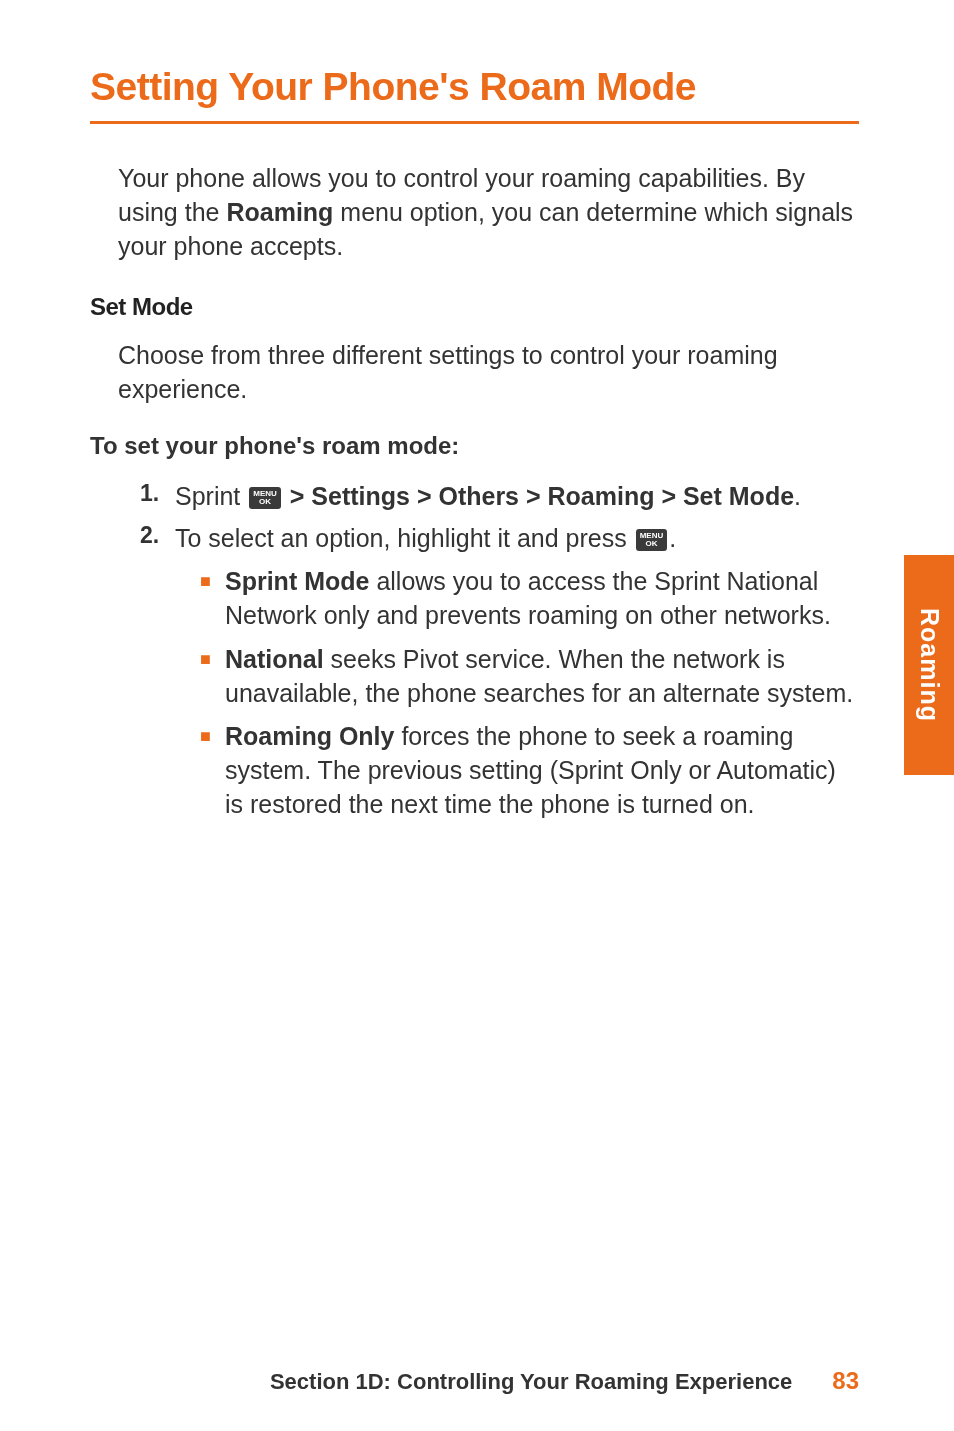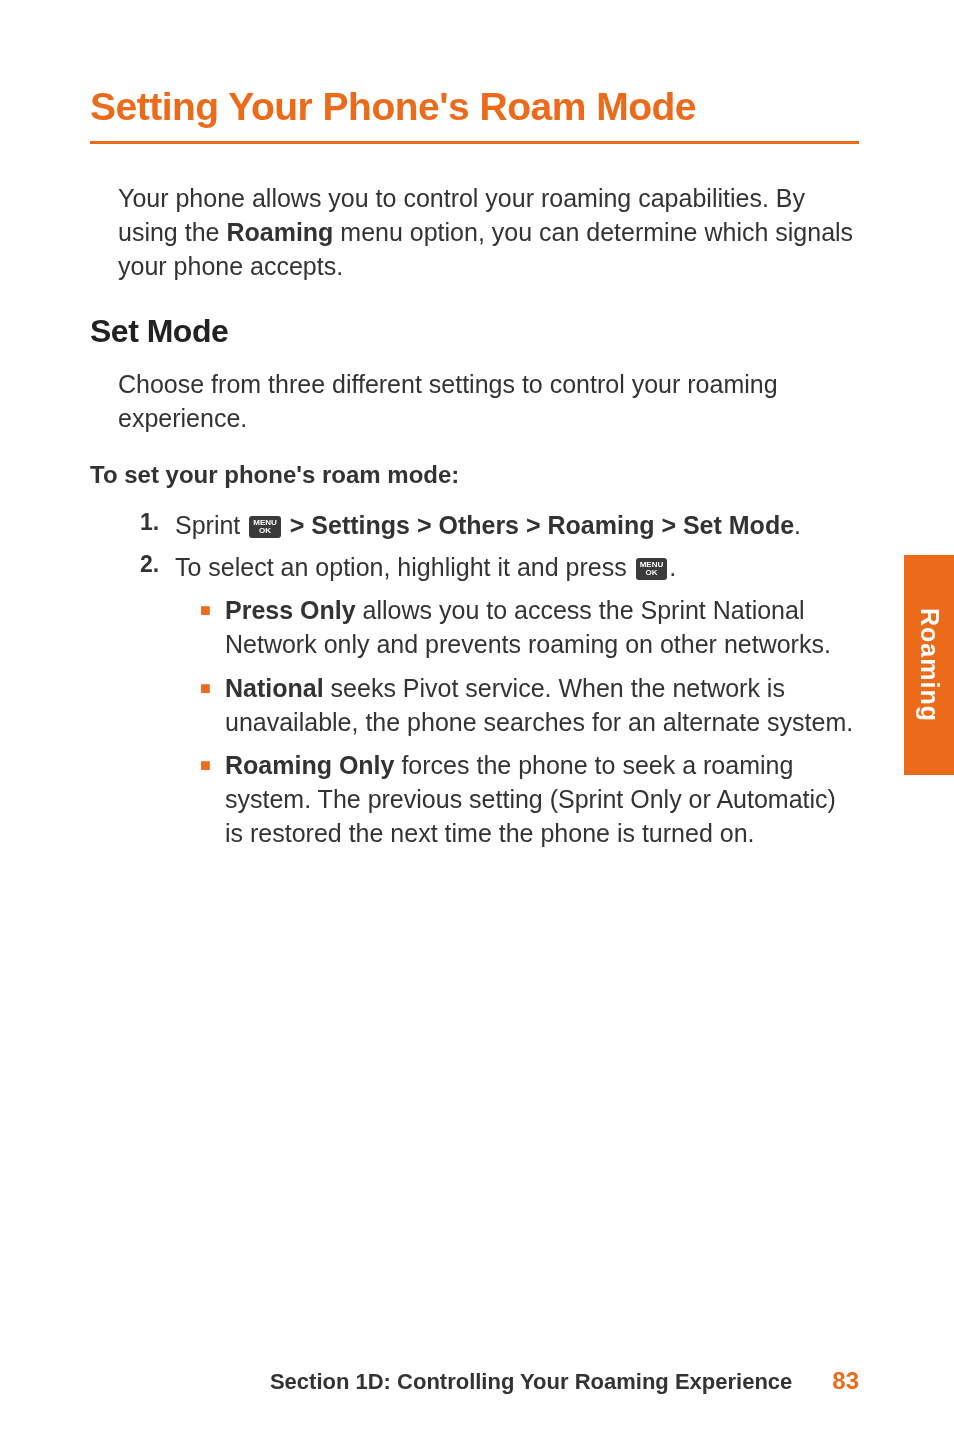--- a/index.html
+++ b/index.html
@@ -8,21 +8,21 @@
       box-sizing: border-box;
     }
     body {
       width: 954px;
       height: 1431px;
       background: #ffffff;
       font-family: Arial, Helvetica, sans-serif;
       position: relative;
     }
     .page-content {
-      padding: 85px 95px 0 90px;
+      padding: 65px 95px 0 90px;
     }
     .main-heading {
       color: #ec6b1a;
       font-size: 39px;
       font-weight: bold;
       margin-bottom: 12px;
       letter-spacing: -0.5px;
     }
     .heading-underline {
       border: none;
@@ -32,21 +32,21 @@
     .intro-text {
       font-size: 25px;
       color: #333;
       line-height: 1.35;
       margin: 0 2px 30px 28px;
     }
     .bold {
       font-weight: bold;
     }
     .sub-heading {
-      font-size: 32px;
+      font-size: 24px;
       font-weight: bold;
       color: #222;
       margin: 0 0 18px 0;
       letter-spacing: -0.5px;
     }
     .body-text {
       font-size: 25px;
       color: #333;
       line-height: 1.35;
       margin: 0 0 25px 28px;
@@ -182,21 +182,21 @@
       <span class="step-text">
         <span>To select an option, highlight it and press </span><span class="menu-icon"><span class="menu-icon-inner">MENU</span><span class="menu-icon-inner">OK</span></span><span>.</span>
       </span>
     </div>
   </div>
 
   <div class="bullet-list">
     <div class="bullet-item">
       <span class="bullet-marker">■</span>
       <span class="bullet-text">
-        <span class="bold">Press Only</span><span> allows you to access the Sprint National Network only and prevents roaming on other networks.</span>
+        <span class="bold">Sprint Mode</span><span> allows you to access the Sprint National Network only and prevents roaming on other networks.</span>
       </span>
     </div>
     <div class="bullet-item">
       <span class="bullet-marker">■</span>
       <span class="bullet-text">
         <span class="bold">National</span><span> seeks Pivot service. When the network is unavailable, the phone searches for an alternate system.</span>
       </span>
     </div>
     <div class="bullet-item">
       <span class="bullet-marker">■</span>

